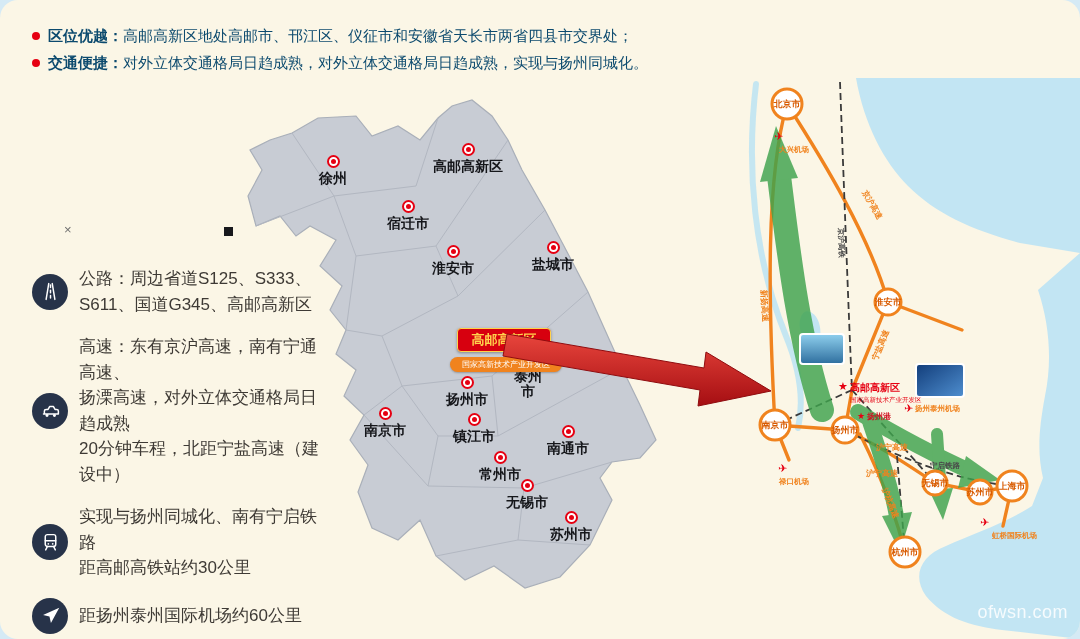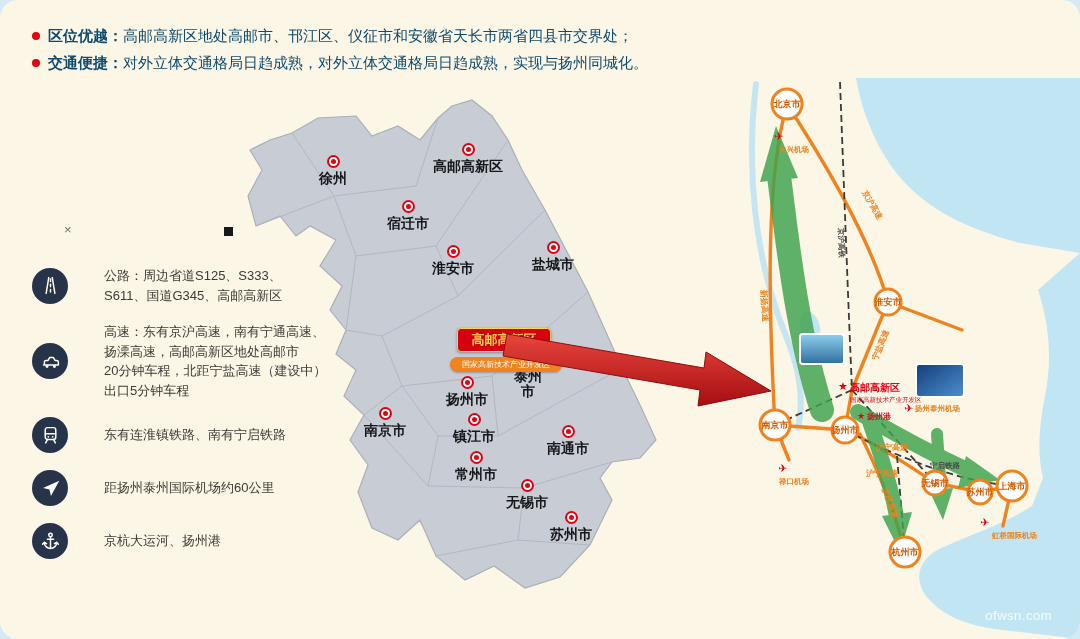--- a/index.html
+++ b/index.html
@@ -10,36 +10,36 @@
   .header{position:absolute;left:32px;top:22px;width:1000px;}
   .bullet-line{display:flex;align-items:center;color:#0c4a6e;font-size:15px;line-height:27px;}
   .bullet-dot{width:8px;height:8px;border-radius:50%;background:#e60012;margin-right:8px;align-self:center;flex:0 0 auto;}
   .bullet-label{font-weight:bold;}
 
   
   .transport{position:absolute;left:32px;top:266px;width:300px;display:flex;flex-direction:column;gap:17px;}
   .t-item{display:flex;align-items:center;gap:11px;}
   .t-icon{flex:0 0 auto;width:36px;height:36px;border-radius:50%;background:#273349;display:flex;align-items:center;justify-content:center;}
   .t-icon svg{width:21px;height:21px;}
-  .t-lines{color:#3e3a35;font-size:13px;line-height:1.5;margin-left:25px;}
+  .t-lines{color:#3e3a35;font-size:17px;line-height:1.5;}
 
   
   .city{position:absolute;display:flex;flex-direction:column;align-items:center;gap:2px;transform:translate(-50%,-7px);}
   .cmark{width:13px;height:13px;border:2.5px solid #e60012;border-radius:50%;background:#fff;position:relative;box-sizing:border-box;}
   .cmark::after{content:"";position:absolute;inset:2px;background:#e60012;border-radius:50%;}
   .clabel{font-weight:bold;font-size:14px;color:#15161a;white-space:nowrap;}
   .clabel.wrap{white-space:normal;width:32px;text-align:center;line-height:1.1;}
 
   .zone-badge{position:absolute;left:457px;top:328px;width:92px;height:22px;background:#d7000f;border:1px solid #ffd24d;border-radius:4px;color:#ffd24d;font-weight:bold;font-size:13px;display:flex;align-items:center;justify-content:center;box-shadow:0 1px 3px rgba(0,0,0,.35);}
   .zone-sub{position:absolute;left:450px;top:357px;width:112px;height:15px;background:#f0831e;border-radius:8px;color:#fff;font-size:8px;display:flex;align-items:center;justify-content:center;white-space:nowrap;box-shadow:0 1px 2px rgba(0,0,0,.25);}
 
   .decor-cross{position:absolute;left:64px;top:222px;color:#6f6f6f;font-size:13px;}
   .decor-square{position:absolute;left:224px;top:227px;width:9px;height:9px;background:#17181c;}
 
-  .watermark{position:absolute;right:28px;bottom:16px;color:rgba(255,255,255,.85);font-size:13px;letter-spacing:.5px;}
+  .watermark{position:absolute;right:12px;bottom:16px;color:rgba(255,255,255,.85);font-size:18px;letter-spacing:.5px;}
 
   svg text{font-family:"Liberation Sans","DejaVu Sans",sans-serif;}
   .node-c{fill:#fff;stroke:#f0831e;stroke-width:3px;}
   .node-t{fill:#d85a00;font-weight:bold;font-size:9px;text-anchor:middle;}
   .lab-road{fill:#f0831e;font-size:8px;font-weight:bold;text-anchor:middle;}
   .lab-rail{fill:#4a4a4a;font-size:7.5px;font-weight:bold;text-anchor:middle;}
   .lab-air{fill:#f0831e;font-size:7.5px;font-weight:bold;}
   .plane-g{fill:#e60012;font-size:11px;}
   .star-g{fill:#e60012;}
 </style>
@@ -81,37 +81,37 @@
       <div class="t-item">
         <div class="t-icon">
           <svg viewBox="0 0 24 24" fill="none" stroke="#fff" stroke-width="1.7" stroke-linecap="round" stroke-linejoin="round">
               <path d="M4 16h16 M5 16v-3.4c0-1 .9-1.8 2-1.8h2.2L11 7.5h4.4l1.8 3.3h1.8c1.1 0 2 .8 2 1.8V16"></path>
               <circle cx="8" cy="17.7" r="1.7" fill="#fff" stroke="none"></circle>
               <circle cx="16.5" cy="17.7" r="1.7" fill="#fff" stroke="none"></circle>
             </svg>
         </div>
         <div class="t-lines">
           <div>高速：东有京沪高速，南有宁通高速、</div>
-          <div>扬溧高速，高邮高新区地处高邮市</div>
+          <div>扬溧高速，对外立体交通格局日趋成熟</div>
           <div>20分钟车程，北距宁盐高速（建设中）</div>
-          <div>出口5分钟车程</div>
         </div>
       </div>
       <div class="t-item">
         <div class="t-icon">
           <svg viewBox="0 0 24 24" fill="none" stroke="#fff" stroke-width="1.7" stroke-linecap="round">
               <rect x="6" y="3" width="12" height="13.5" rx="2.5"></rect>
               <path d="M6 10h12"></path>
               <circle cx="9.5" cy="13.5" r="1" fill="#fff" stroke="none"></circle>
               <circle cx="14.5" cy="13.5" r="1" fill="#fff" stroke="none"></circle>
               <path d="M8.5 16.5 L6.5 20.5 M15.5 16.5 L17.5 20.5"></path>
             </svg>
         </div>
         <div class="t-lines">
-          <div>东有连淮镇铁路、南有宁启铁路</div>
+          <div>实现与扬州同城化、南有宁启铁路</div>
+          <div>距高邮高铁站约30公里</div>
         </div>
       </div>
       <div class="t-item">
         <div class="t-icon">
           <svg viewBox="0 0 24 24">
               <path d="M22 3 L12.5 20.5 L10.8 13.2 L3.5 11.4 Z" fill="#fff"></path>
             </svg>
         </div>
         <div class="t-lines">
           <div>距扬州泰州国际机场约60公里</div>
@@ -183,21 +183,21 @@
         <span class="clabel">南京市</span>
       </div>
     <div class="city" style="left:474px;top:420px">
         <span class="cmark"></span>
         <span class="clabel">镇江市</span>
       </div>
     <div class="city" style="left:568px;top:432px">
         <span class="cmark"></span>
         <span class="clabel">南通市</span>
       </div>
-    <div class="city" style="left:476px;top:458px">
+    <div class="city" style="left:500px;top:458px">
         <span class="cmark"></span>
         <span class="clabel">常州市</span>
       </div>
     <div class="city" style="left:527px;top:486px">
         <span class="cmark"></span>
         <span class="clabel">无锡市</span>
       </div>
     <div class="city" style="left:571px;top:518px">
         <span class="cmark"></span>
         <span class="clabel">苏州市</span>

